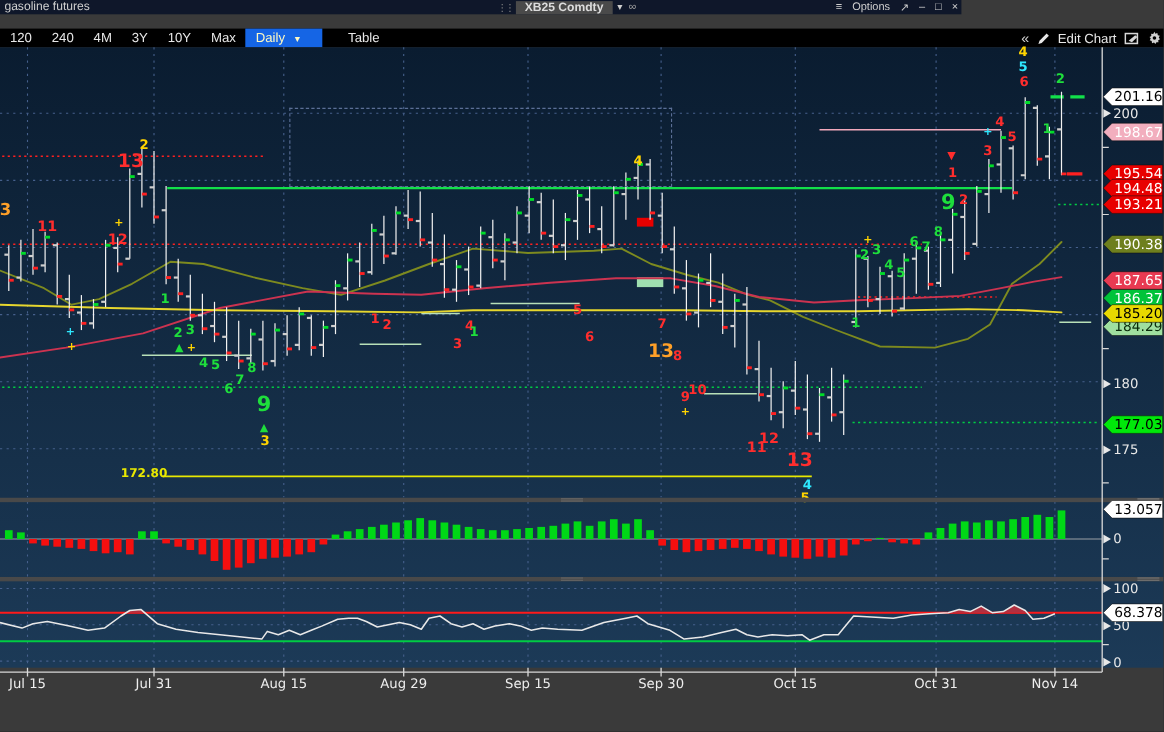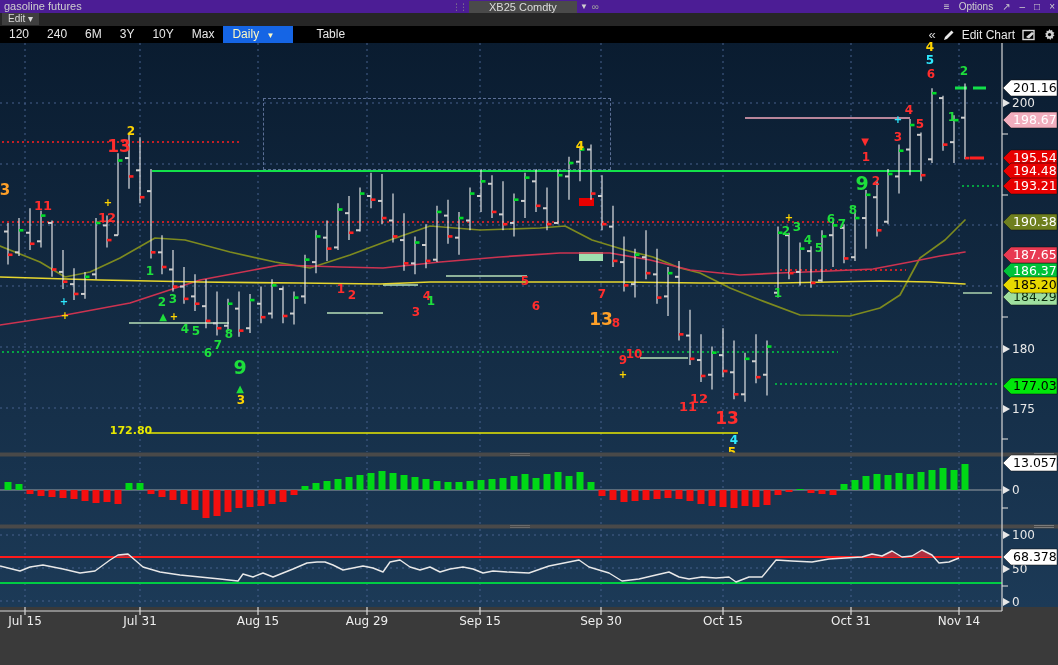--- a/index.html
+++ b/index.html
@@ -1,25 +1,25 @@
 <!DOCTYPE html>
 <html><head>
 <meta charset="utf-8">
 <style>
   html,body{margin:0;padding:0;background:#2b2b2b;}
   *{box-sizing:border-box;}
   #app{position:relative;width:1058px;height:665px;background:#3a3a3a;overflow:hidden;
        font-family:"Liberation Sans",sans-serif;}
   
-  .titlebar{position:absolute;left:0;top:0;width:1058px;height:13px;background:#4c1d95;
+  .titlebar{position:absolute;left:0;top:0;width:874px;height:13px;background:#0f172a;
     color:#cfcfcf;font-size:11px;display:flex;align-items:flex-end;}
   .titlebar .wtitle{margin-left:4px;line-height:13px;}
   .instrument{position:absolute;left:452px;top:0;height:13px;display:flex;align-items:center;color:#b9b9b9;}
   .instrument .grip{letter-spacing:-2px;font-size:9px;color:#8a8a8a;margin-right:3px;}
-  .instrument .sec{background:#4a4a4a;color:#dcdcdc;padding:0 20px;font-size:11px;line-height:12px;}
+  .instrument .sec{background:#4a4a4a;color:#dcdcdc;padding:0 8px;font-size:11px;line-height:12px;font-weight:bold;}
   .instrument .dd{font-size:8px;margin:0 4px 0 3px;color:#cfcfcf;}
   .instrument .link{color:#9f9f9f;font-size:10px;}
   .winbtns{position:absolute;right:3px;top:0;height:13px;display:flex;gap:9px;align-items:center;color:#cfcfcf;font-size:10px;}
   .winbtns span{cursor:default;}
   .editrow{position:absolute;left:0;top:13px;width:1058px;height:13px;background:#262626;}
   .editbtn{position:absolute;left:2px;top:0px;background:#3f3f3f;color:#d8d8d8;font-size:10px;
     padding:0 6px;height:12px;line-height:12px;}
   .toolbar{position:absolute;left:0;top:26px;width:1058px;height:17px;background:#000;display:flex;align-items:center;color:#e8e8e8;font-size:12px;}
   .tbtn{padding:0 9px;height:17px;line-height:17px;cursor:default;}
   .tbtn.blue{background:#1565e5;color:#fef9c3;padding-right:19px;}
@@ -50,28 +50,25 @@
     <div class="winbtns">
       <span>≡</span>
       <span>Options</span>
       <span>↗</span>
       <span>–</span>
       <span>□</span>
       <span>×</span>
     </div>
   </div>
 
-  <div class="editrow">
-    <span class="editbtn">Edit ▾</span>
-  </div>
 
   <div class="toolbar">
     <span class="tbtn">120</span>
     <span class="tbtn">240</span>
-    <span class="tbtn">6M</span>
+    <span class="tbtn">4M</span>
     <span class="tbtn">3Y</span>
     <span class="tbtn">10Y</span>
     <span class="tbtn">Max</span>
     <span class="tbtn blue">
       <span>Daily</span>
       <span class="dd">▼</span>
     </span>
     <span class="tbtn" style="margin-left:14px;">Table</span>
   </div>
   <div class="tb-right">

